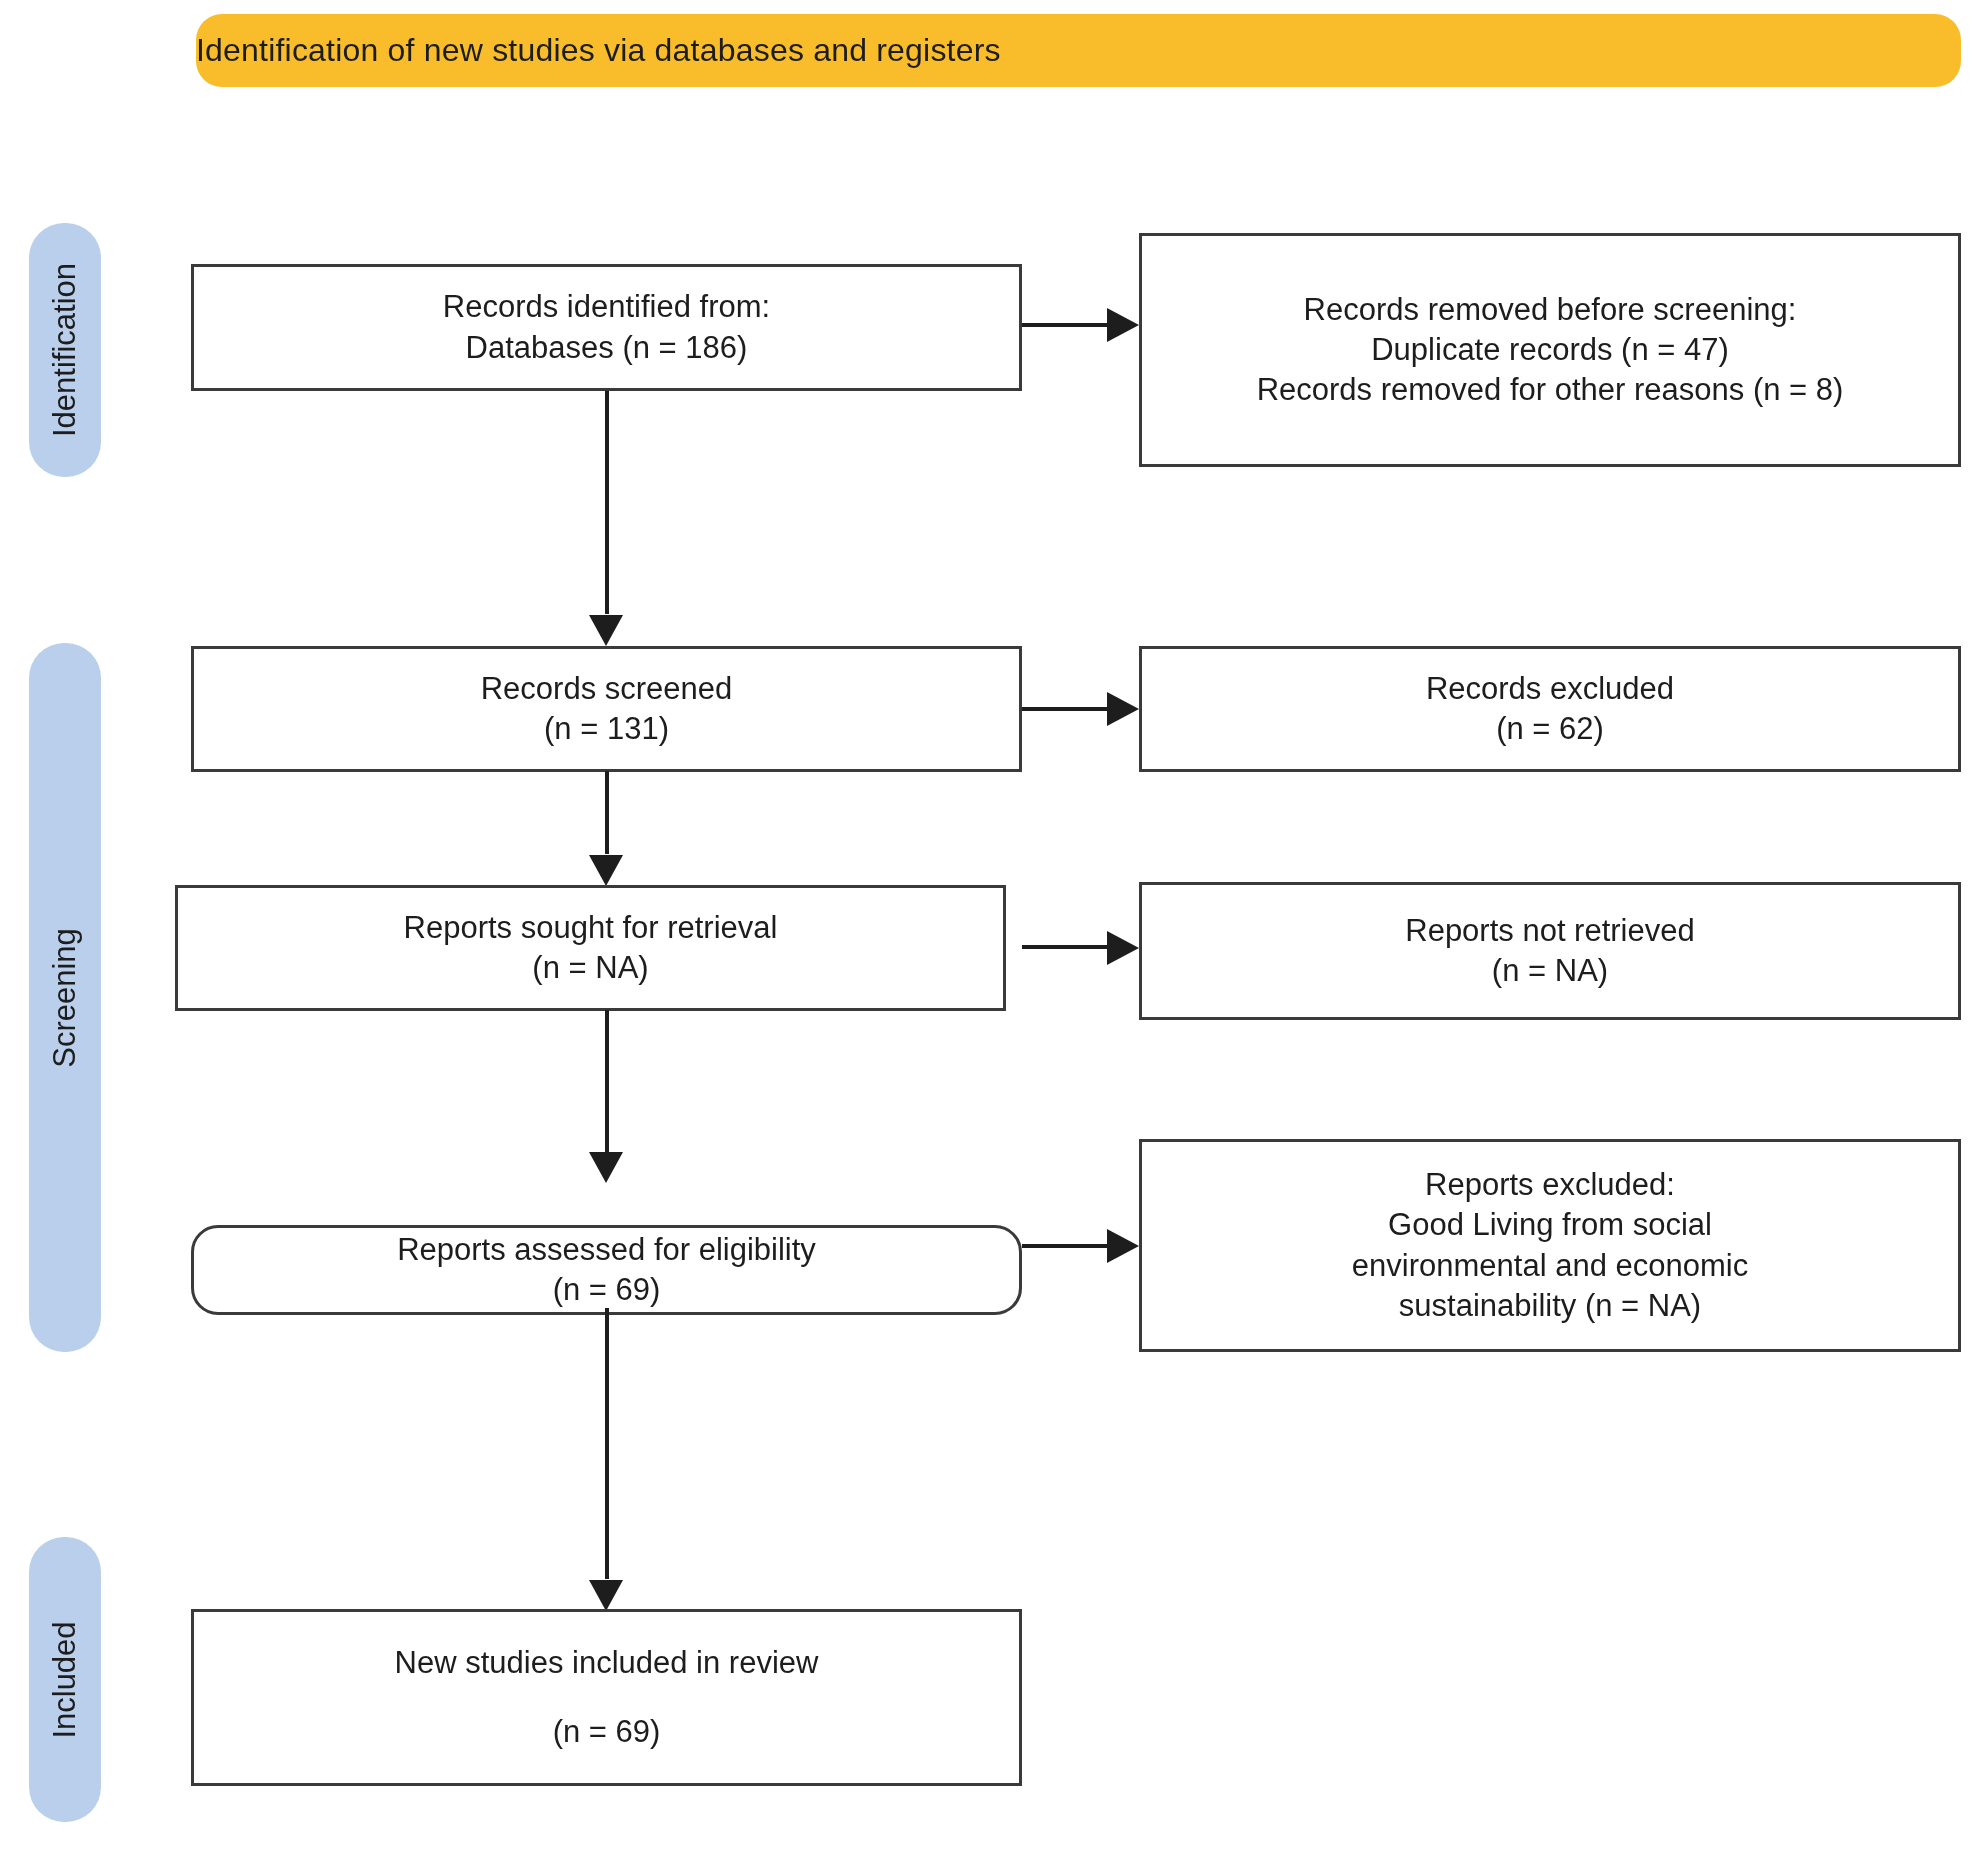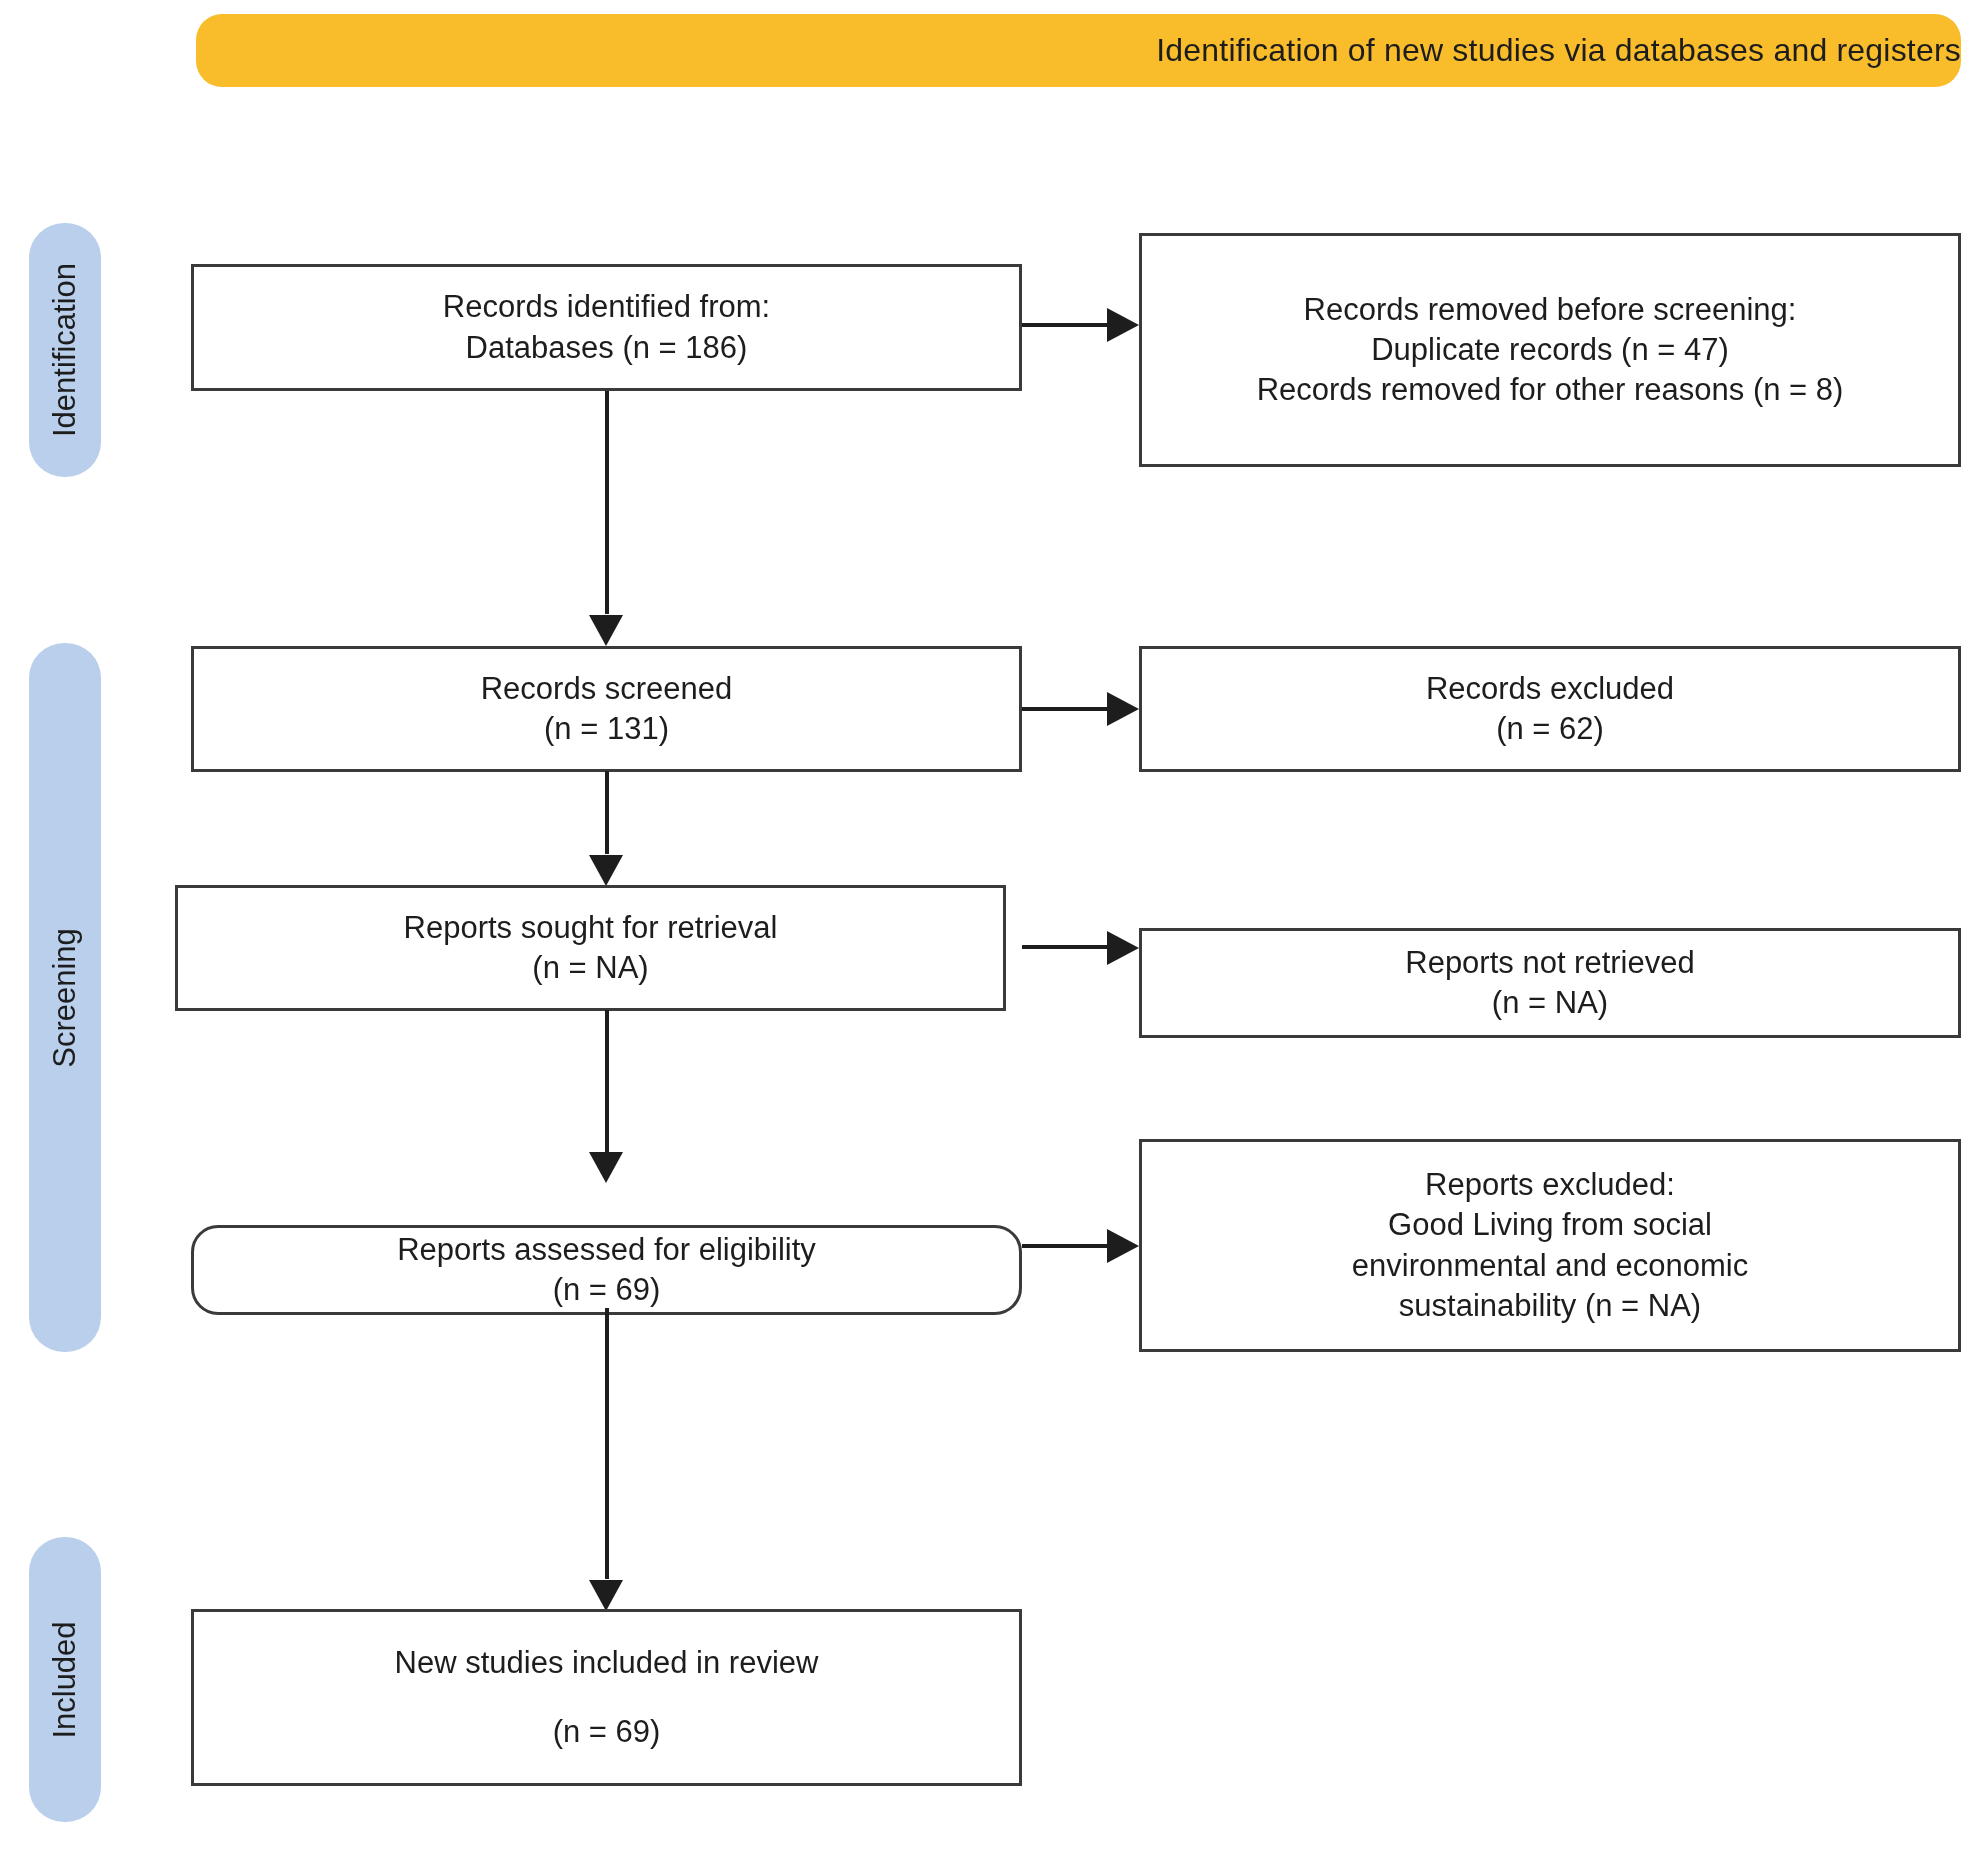--- a/index.html
+++ b/index.html
@@ -23,21 +23,21 @@
   .banner {
     position: absolute;
     left: 196px;
     top: 14px;
     width: 1765px;
     height: 73px;
     background: #f9bd2b;
     border-radius: 26px;
     display: flex;
     align-items: center;
-    justify-content: flex-end;
+    justify-content: flex-start;
   }
   .banner-text {
     font-size: 32px;
     color: #1d1d1d;
     letter-spacing: 0.2px;
     text-align: center;
   }
 
   
   .stage-pill {
@@ -156,21 +156,21 @@
   <div class="arrow-right" style="left:1107px; top:692px;"></div>
 
   <div class="vline" style="left:605px; top:771px; height:83px;"></div>
   <div class="arrow-down" style="left:589px; top:855px;"></div>
 
   <div class="box" style="left:175px; top:885px; width:831px; height:126px;">
     <div class="line">Reports sought for retrieval</div>
     <div class="line">(n = NA)</div>
   </div>
 
-  <div class="box" style="left:1139px; top:928px; width:822px; height:110px;">
+  <div class="box" style="left:1139px; top:882px; width:822px; height:138px;">
     <div class="line">Reports not retrieved</div>
     <div class="line">(n = NA)</div>
   </div>
 
   <div class="hline" style="left:1022px; top:945px; width:86px;"></div>
   <div class="arrow-right" style="left:1107px; top:931px;"></div>
 
   <div class="vline" style="left:605px; top:1010px; height:142px;"></div>
   <div class="arrow-down" style="left:589px; top:1152px;"></div>
 

